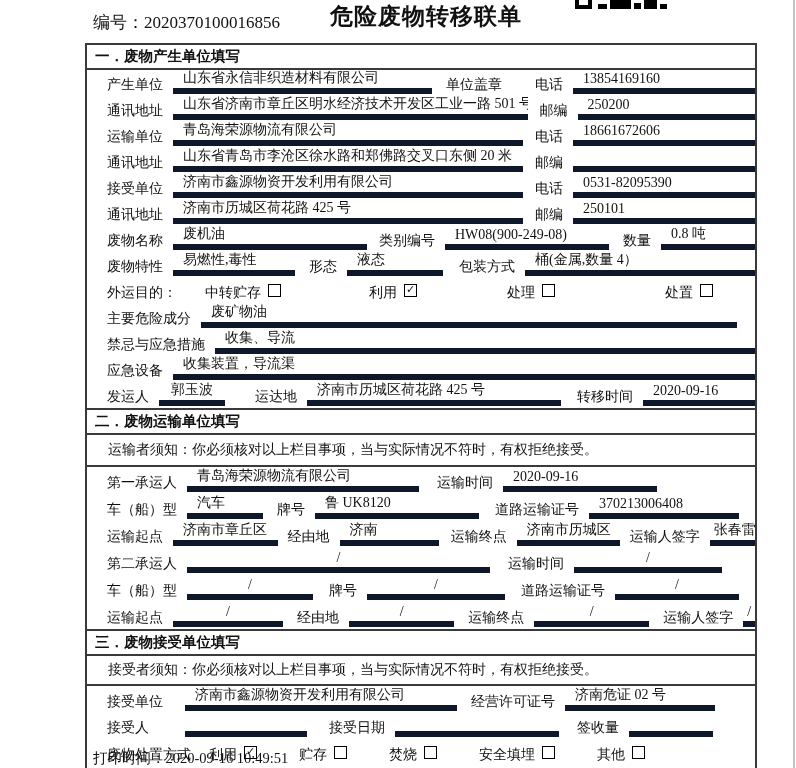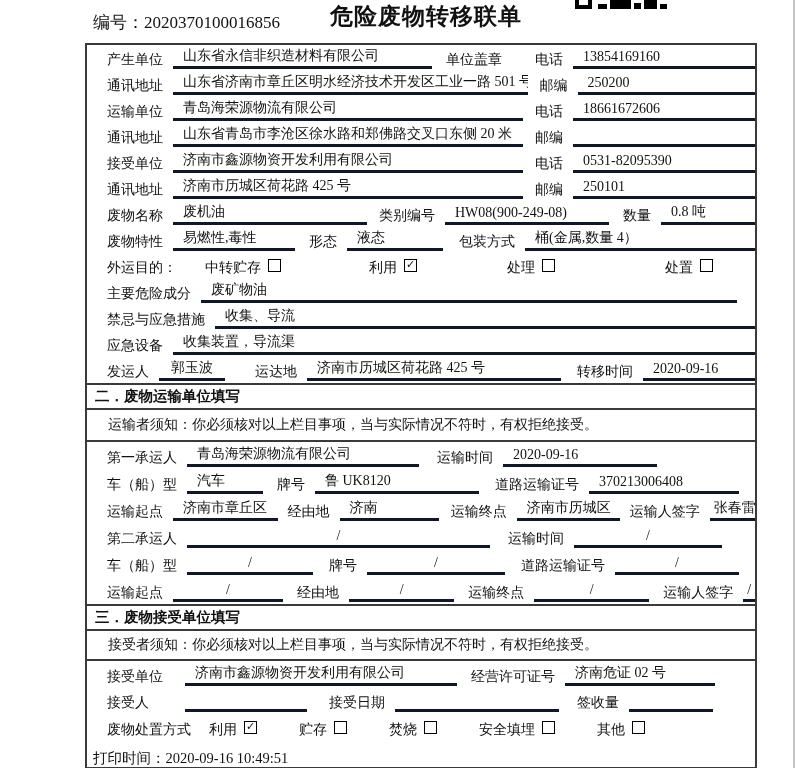--- a/index.html
+++ b/index.html
@@ -21,21 +21,21 @@
   .form-table{position:absolute;left:85px;top:43px;width:668px;border:2px solid #3a3a3a;background:#fff;}
   .sec-h{height:21px;padding:2px 0 0 8px;font-weight:bold;font-size:14.5px;}
   .bt{border-top:2px solid #3a3a3a;}
   .bb{border-bottom:2px solid #3a3a3a;}
   .row{display:flex;align-items:flex-end;height:24px;padding:0 0 2px 20px;box-sizing:content-box;white-space:nowrap;}
   .row2{height:25px;}
   .row3{height:24.6px;}
   .notice{display:flex;align-items:center;height:30px;padding-left:21px;}
   .s3n{height:28px;}
   .lb{flex:0 0 auto;margin-right:10px;}
-  .u{border-bottom:3px solid #0f172a;padding:0 4px 1px 10px;overflow:hidden;}
+  .u{border-bottom:6px solid #0f172a;padding:0 4px 1px 10px;overflow:hidden;}
   .uc{text-align:center;padding:0 4px 1px 4px;}
   .fill{flex:1 1 auto;}
   .sp{flex:1 1 auto;}
   .cb{width:11px;height:11px;border:1px solid #000;display:inline-block;margin-left:7px;
       font-family:"DejaVu Sans",sans-serif;font-size:11px;line-height:10px;text-align:center;vertical-align:-1px;}
   .opt{display:inline-flex;align-items:flex-start;}
   .print-time{position:absolute;left:93px;top:749px;font-size:14.5px;white-space:nowrap;}
 </style>
 </head>
 <body>
@@ -49,20 +49,21 @@
     <div class="q1"></div>
       <div class="q2"></div>
       <div class="q3"></div>
       <div class="q4"></div>
       <div class="q5"></div>
       <div class="q6"></div>
   </div>
 
   <div class="form-table">
 
+    <div class="sec-h bb">一．废物产生单位填写</div>
 
     <div class="row">
       <span class="lb">产生单位</span>
       <span class="u" style="width:245px;">山东省永信非织造材料有限公司</span>
       <span class="lb" style="margin-left:14px;">单位盖章</span>
       <span class="sp"></span>
       <span class="lb">电话</span>
       <span class="u" style="width:168px;">13854169160</span>
     </div>
 

